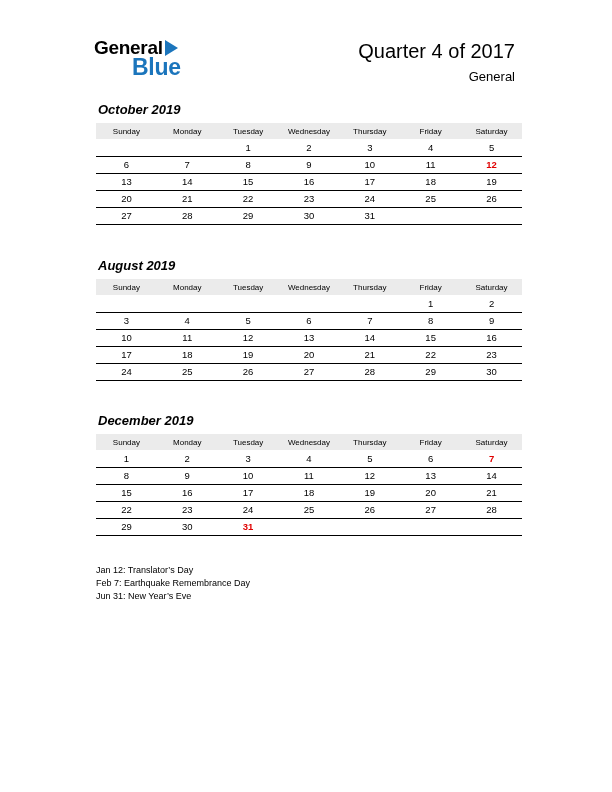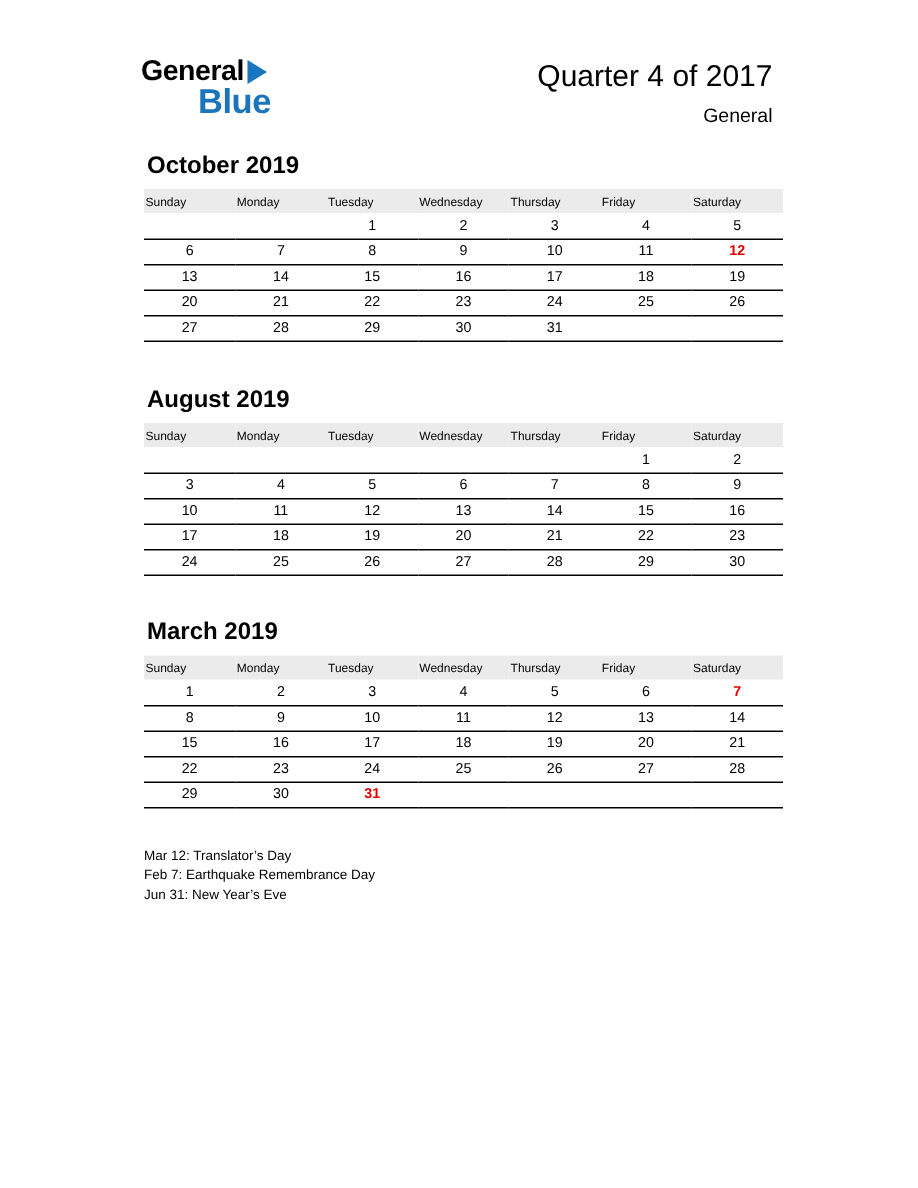--- a/index.html
+++ b/index.html
@@ -25,26 +25,26 @@
     border-top:8px solid transparent;border-bottom:8px solid transparent;margin-left:2px;}
   .logo-blue{font-size:23px;color:var(--brand);margin-left:38px;margin-top:-1px;letter-spacing:-0.3px;}
 
   
   .title-block{position:absolute;right:97px;top:40px;text-align:right;}
   .page-title{font-size:20px;color:#000;}
   .page-subtitle{font-size:13px;margin-top:6px;}
 
   
   .month{position:absolute;left:96px;width:426px;}
-  .month-title{font-size:16px;font-weight:bold;margin:0 0 6px 2px;}
+  .month-title{font-size:13px;font-weight:bold;margin:0 0 6px 2px;font-style:italic;}
   .cal{width:426px;border-collapse:collapse;table-layout:fixed;}
   .cal th{
     background:var(--header-bg);
     font-size:8px;font-weight:normal;height:16px;
-    text-align:left;vertical-align:middle;color:#000;
+    text-align:center;vertical-align:middle;color:#000;
   }
   .cal td{
     font-size:9.5px;height:17px;text-align:center;vertical-align:middle;
   }
   .cal tbody td{border-bottom:1px solid var(--line);}
   .cal tbody tr + tr td{border-top:1px solid var(--line);}
   td.holiday{color:var(--holiday);font-weight:bold;}
 
   .month-oct{top:102px;}
   .month-nov{top:258px;}
@@ -193,21 +193,21 @@
             <td>27</td>
             <td>28</td>
             <td>29</td>
             <td>30</td>
           </tr>
         </tbody>
     </table>
   </section>
 
   <section class="month month-dec">
-    <h2 class="month-title">March 2019</h2>
+    <h2 class="month-title">December 2019</h2>
     <table class="cal">
       <thead>
           <tr>
             <th>Sunday</th>
             <th>Monday</th>
             <th>Tuesday</th>
             <th>Wednesday</th>
             <th>Thursday</th>
             <th>Friday</th>
             <th>Saturday</th>
@@ -257,18 +257,18 @@
             <td></td>
             <td></td>
             <td></td>
             <td></td>
           </tr>
         </tbody>
     </table>
   </section>
 
   <div class="footnotes">
-    <div>Mar 12: Translator’s Day</div>
+    <div>Jan 12: Translator’s Day</div>
     <div>Feb 7: Earthquake Remembrance Day</div>
     <div>Jun 31: New Year’s Eve</div>
   </div>
 
 </div>
 
 </body></html>

